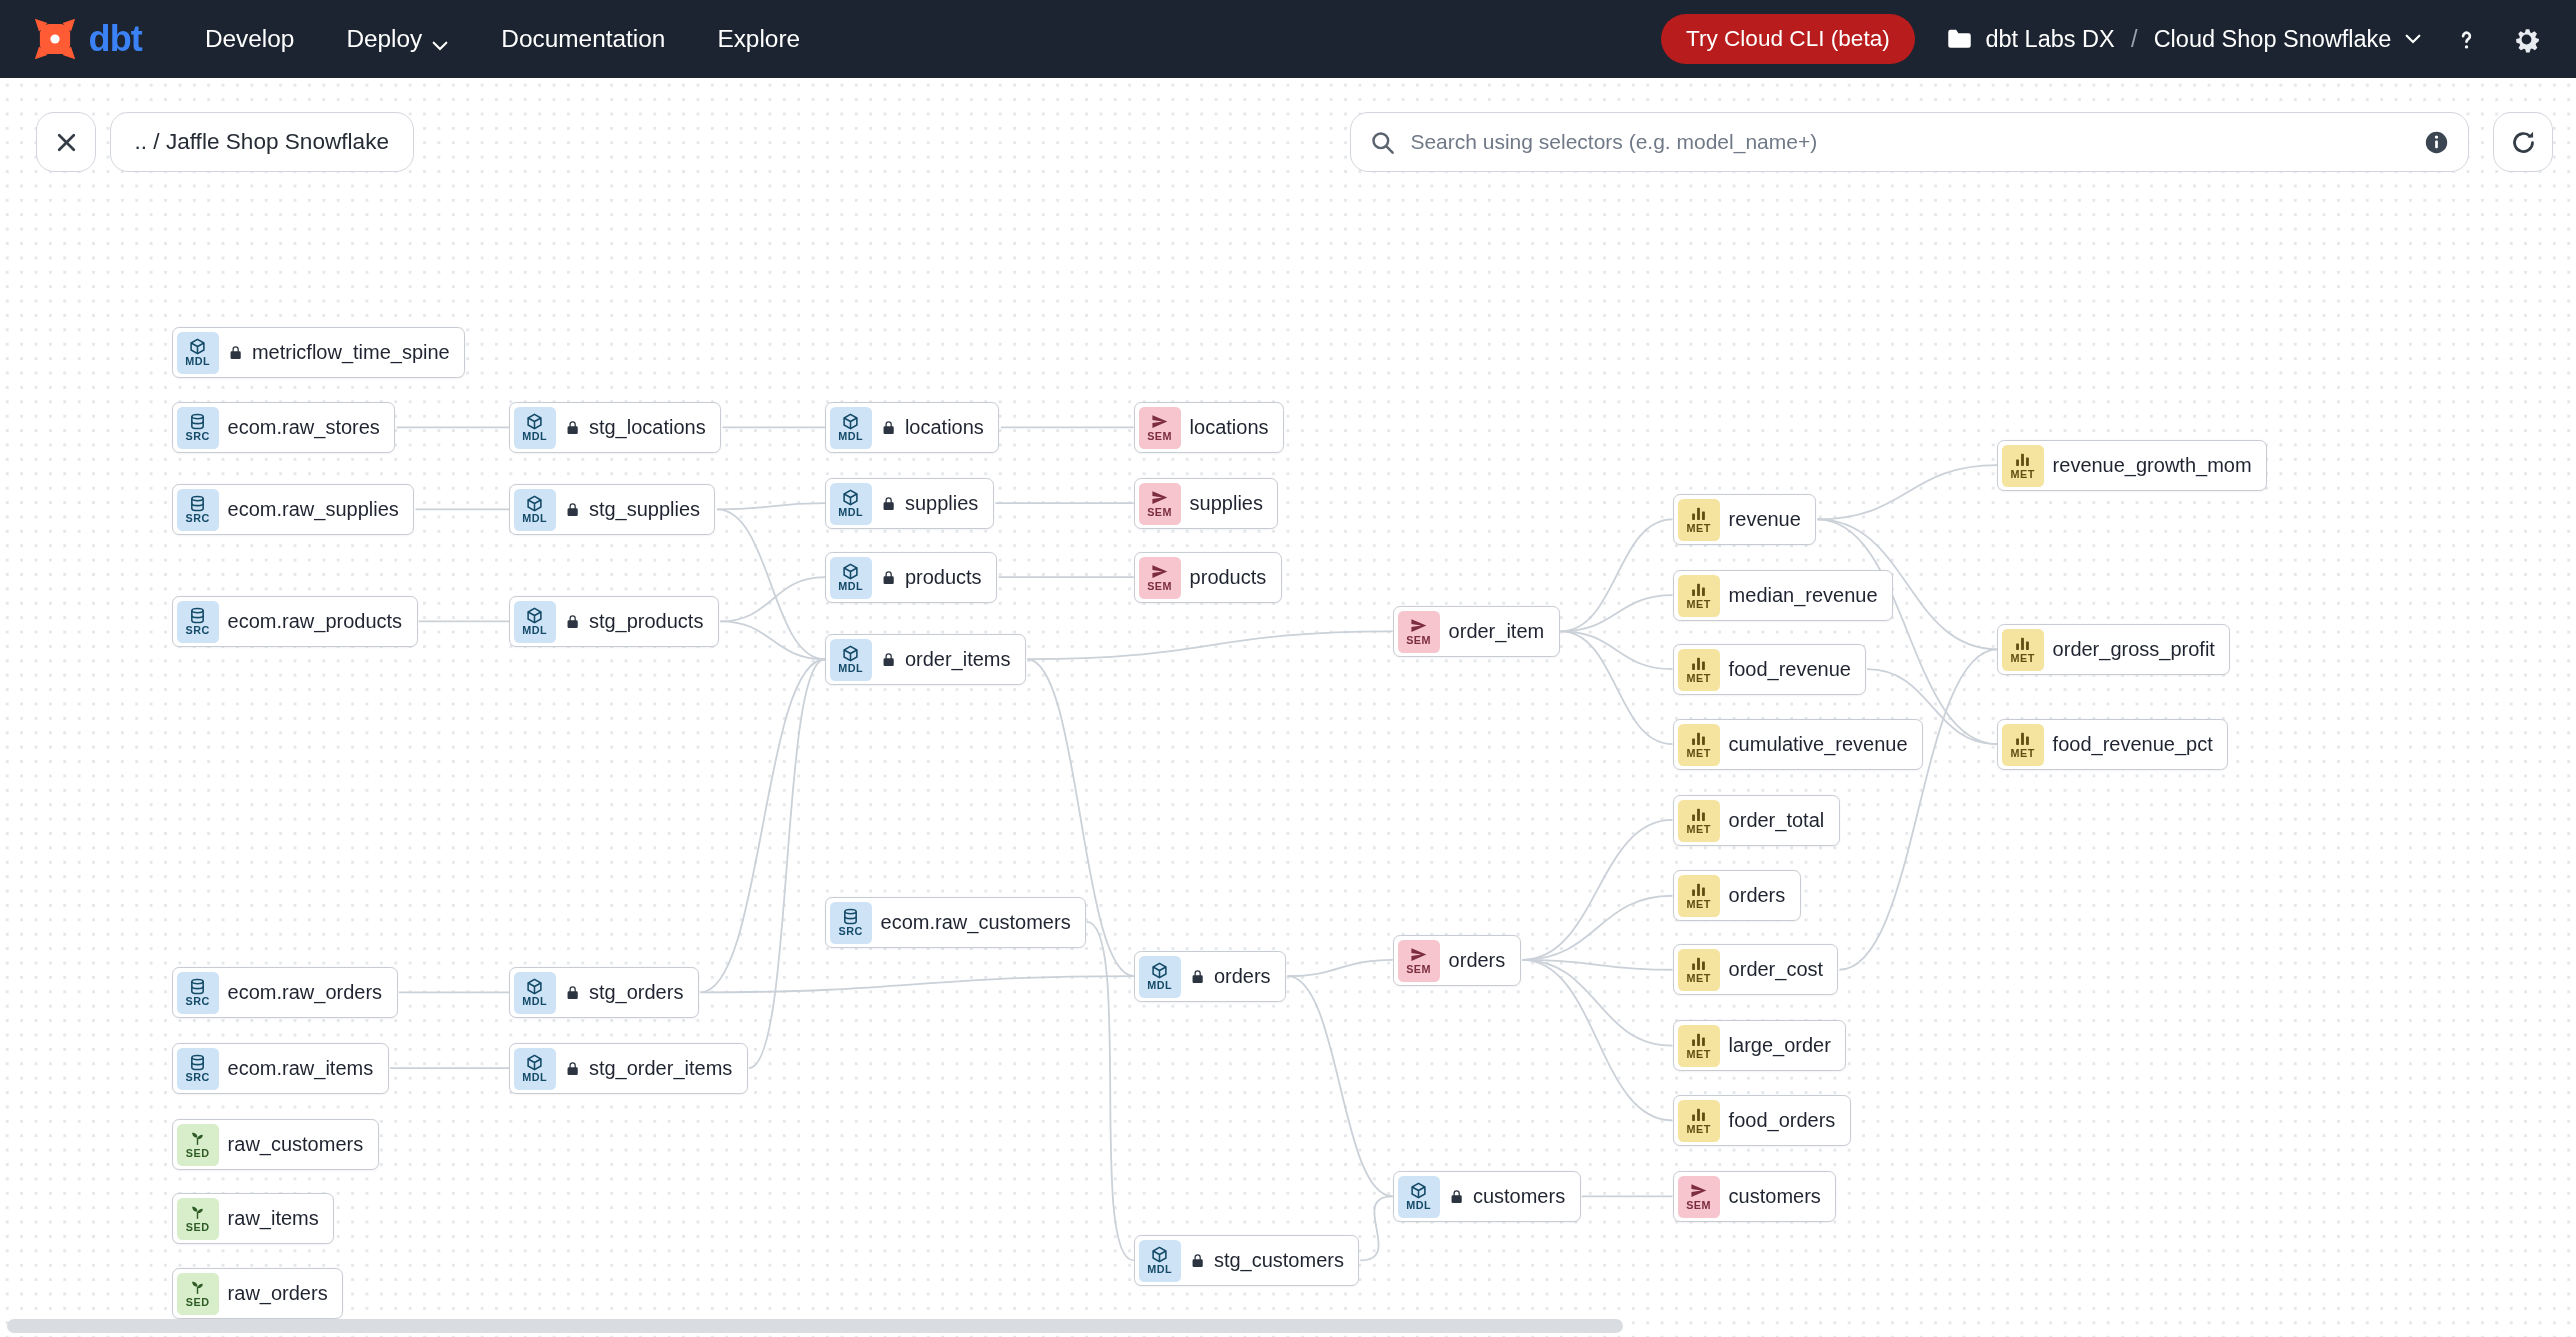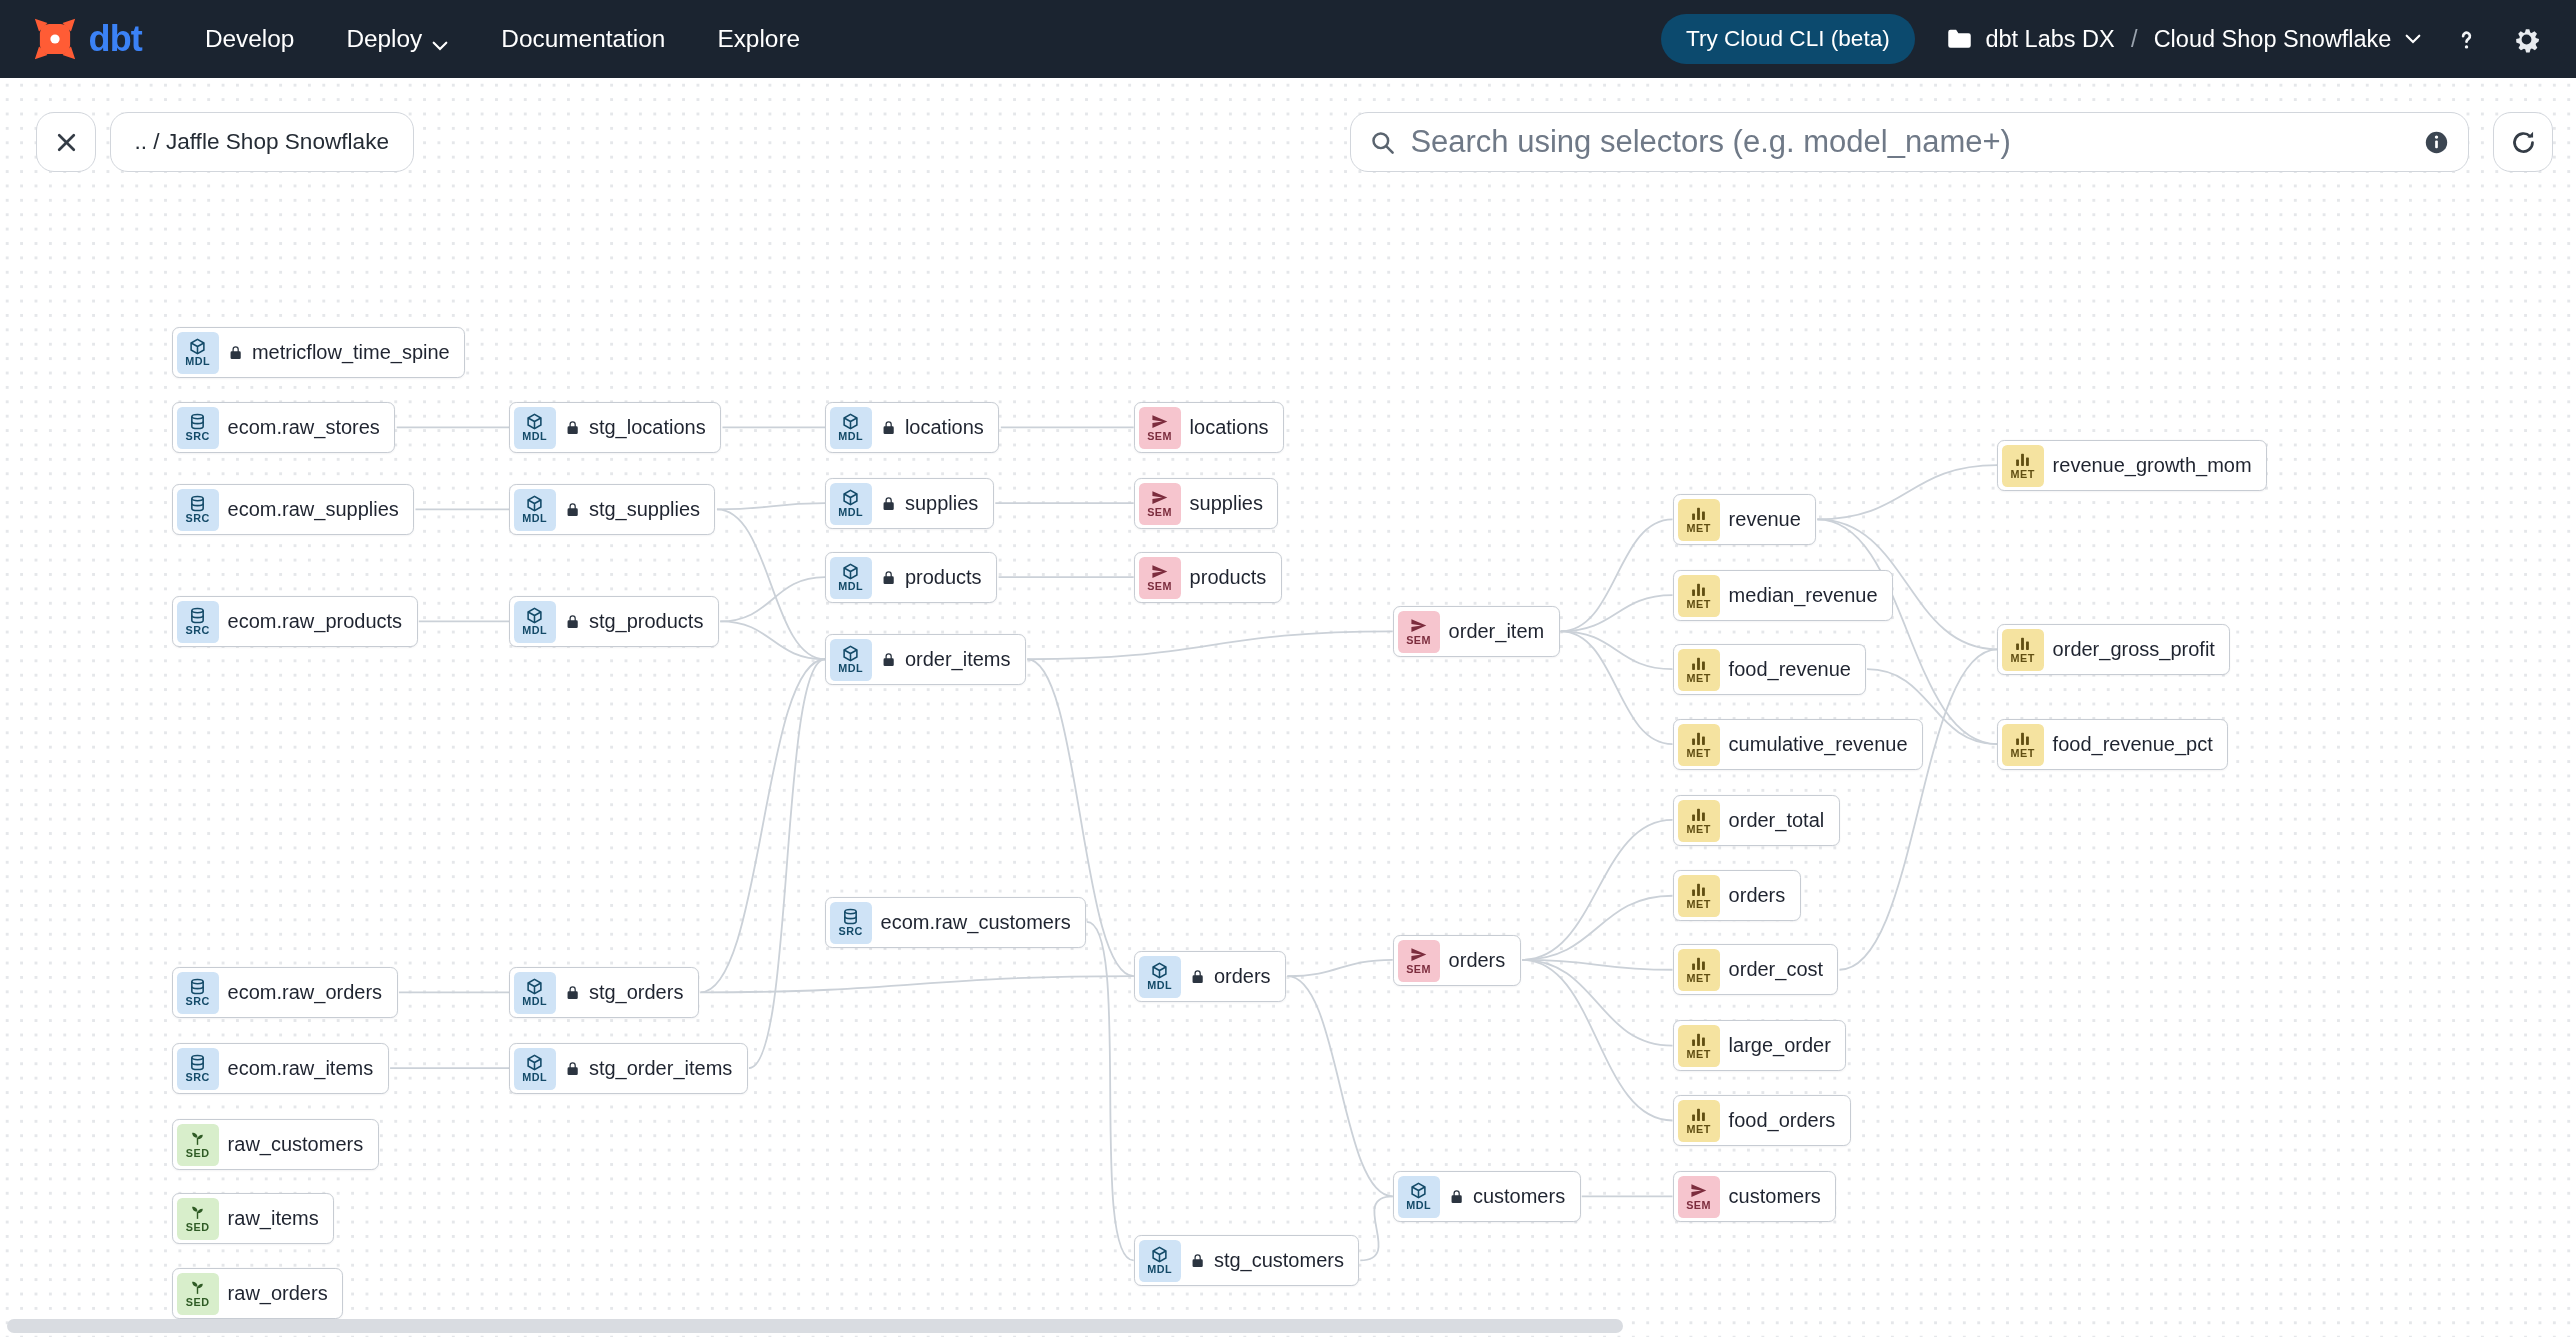--- a/index.html
+++ b/index.html
@@ -9,35 +9,35 @@
   
   .navbar { position:absolute; top:0; left:0; width:2576px; height:78px;
             background:#1b2430; display:flex; align-items:center;
             padding:0 34px; z-index:30; }
   .brand { display:flex; align-items:center; gap:12.6px; margin-right:63px; }
   .brand-text { color:#3b82f6; font-size:36px; font-weight:700; letter-spacing:-0.9px; }
   .nav-links { display:flex; align-items:center; gap:52px; }
   .nav-link { color:#fff; font-size:24.4px; font-weight:500; cursor:pointer;
               display:flex; align-items:flex-end; gap:9px; }
   .nav-right { margin-left:auto; display:flex; align-items:center; gap:31px; }
-  .cta-btn { background:#0c4a6e; color:#fff; border:none; border-radius:902px;
+  .cta-btn { background:#b91c1c; color:#fff; border:none; border-radius:902px;
              font-size:22.6px; font-weight:500; padding:11.7px 25px; cursor:pointer;
              font-family:"Liberation Sans",sans-serif; }
   .account { display:flex; align-items:center; gap:12.6px; color:#fff; font-size:23.5px; }
   .account .sep { color:#9aa3ae; padding:0 3.6px; }
   .icon-btn { background:none; border:none; color:#f2f4f6; cursor:pointer;
               display:flex; align-items:center; }
 
   
   .tool { position:absolute; z-index:20; background:#fff; border:1.8px solid #d2d6dc;
           border-radius:18px; display:flex; align-items:center; }
   .close-btn { top:112px; left:36px; width:60px; height:60px; justify-content:center; cursor:pointer; }
   .crumb { top:112px; left:110px; height:60px; padding:0 23.5px; font-size:22.6px; color:#252c35; cursor:pointer; }
   .searchbox { top:112px; left:1350px; width:1119px; height:60px; padding:0 18px; gap:14.4px; }
-  .searchbox input { flex:1; border:none; outline:none; font-size:31px; color:#252c35;
+  .searchbox input { flex:1; border:none; outline:none; font-size:21px; color:#252c35;
                      font-family:"Liberation Sans",sans-serif; background:transparent; }
   .searchbox input::placeholder { color:#6f7987; }
   .refresh-btn { top:112px; left:2493px; width:60px; height:60px; justify-content:center; cursor:pointer; }
 
   
   .canvas { position:absolute; top:78px; left:0; width:2576px; height:1260px; z-index:1;
             background-color:#fff;
             background-image:radial-gradient(circle,#e5e7ea 1.5px,transparent 1.5px);
             background-size:14.4px 14.4px; }
   #edges { position:absolute; top:0; left:0; width:2576px; height:1260px; }

